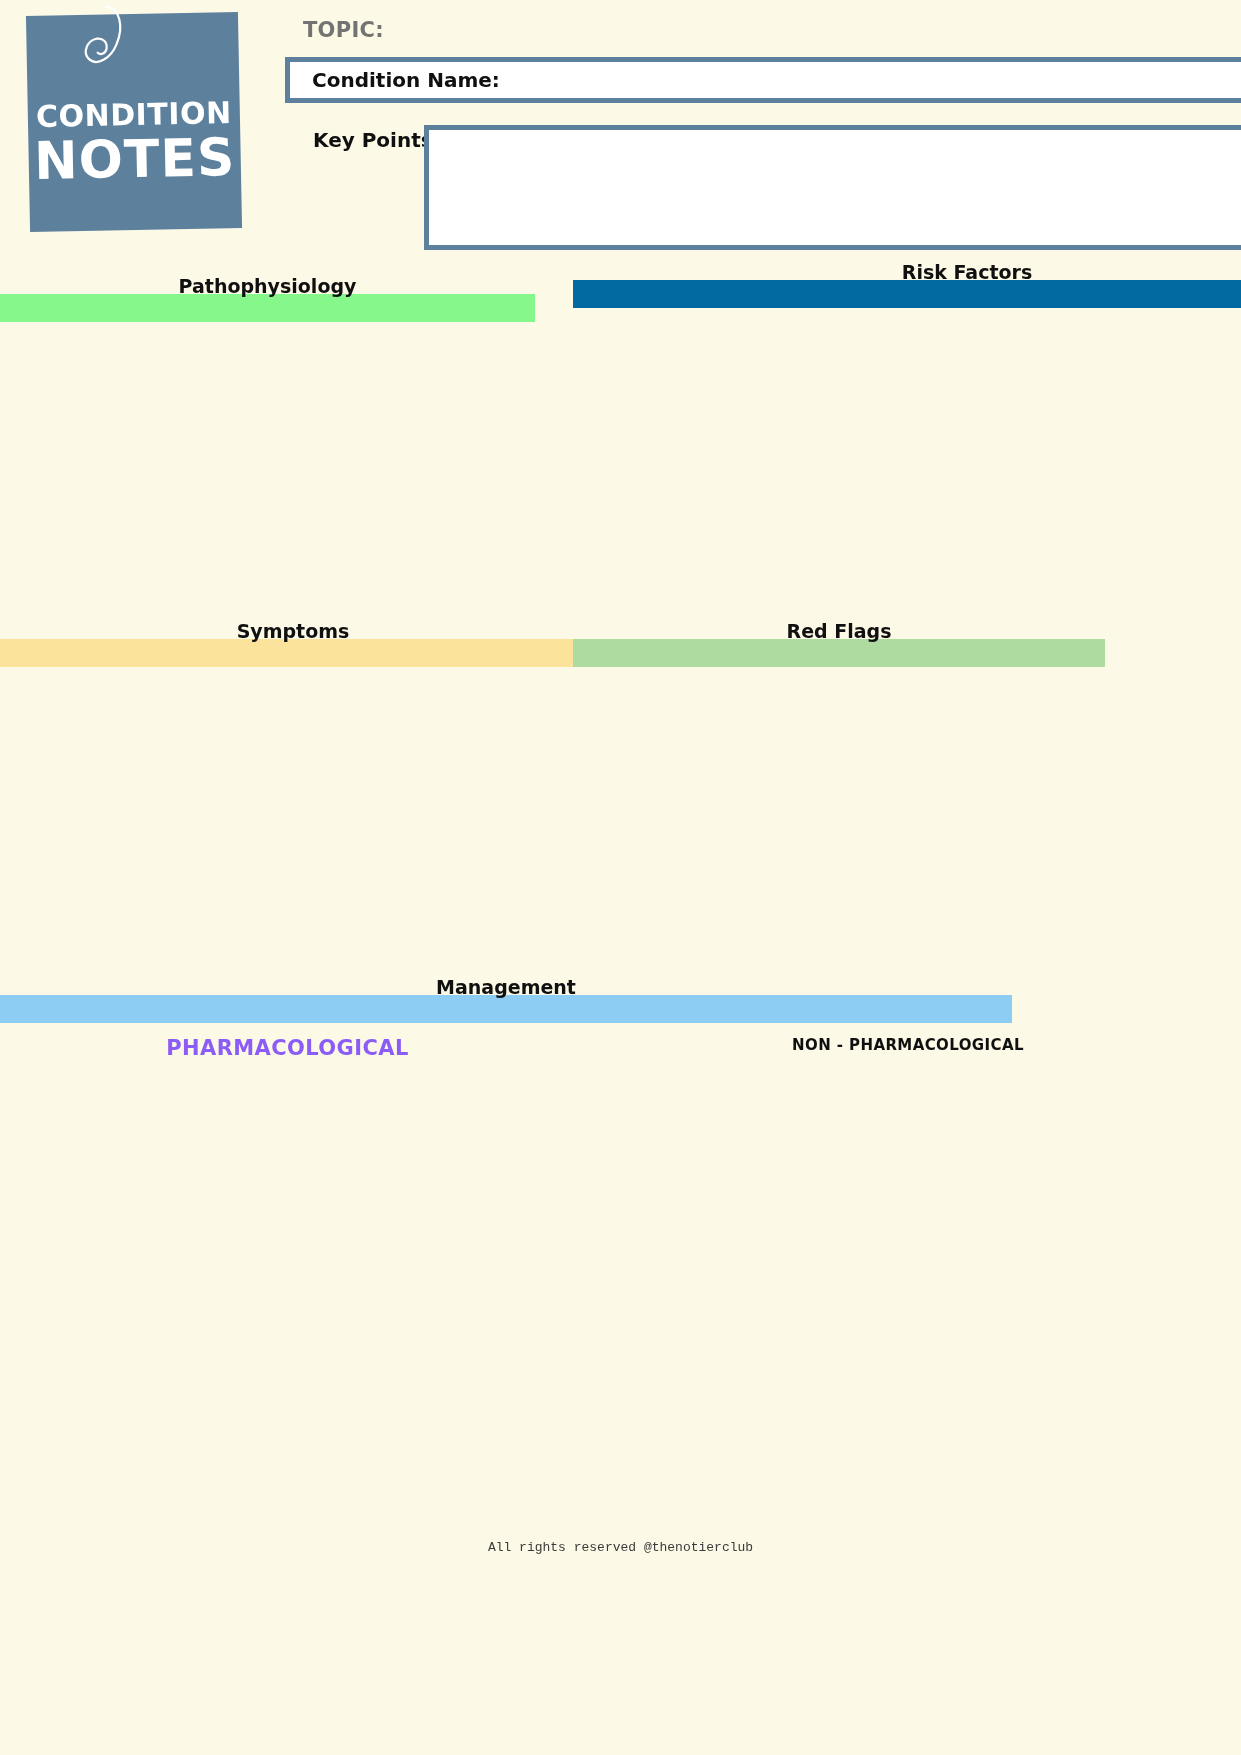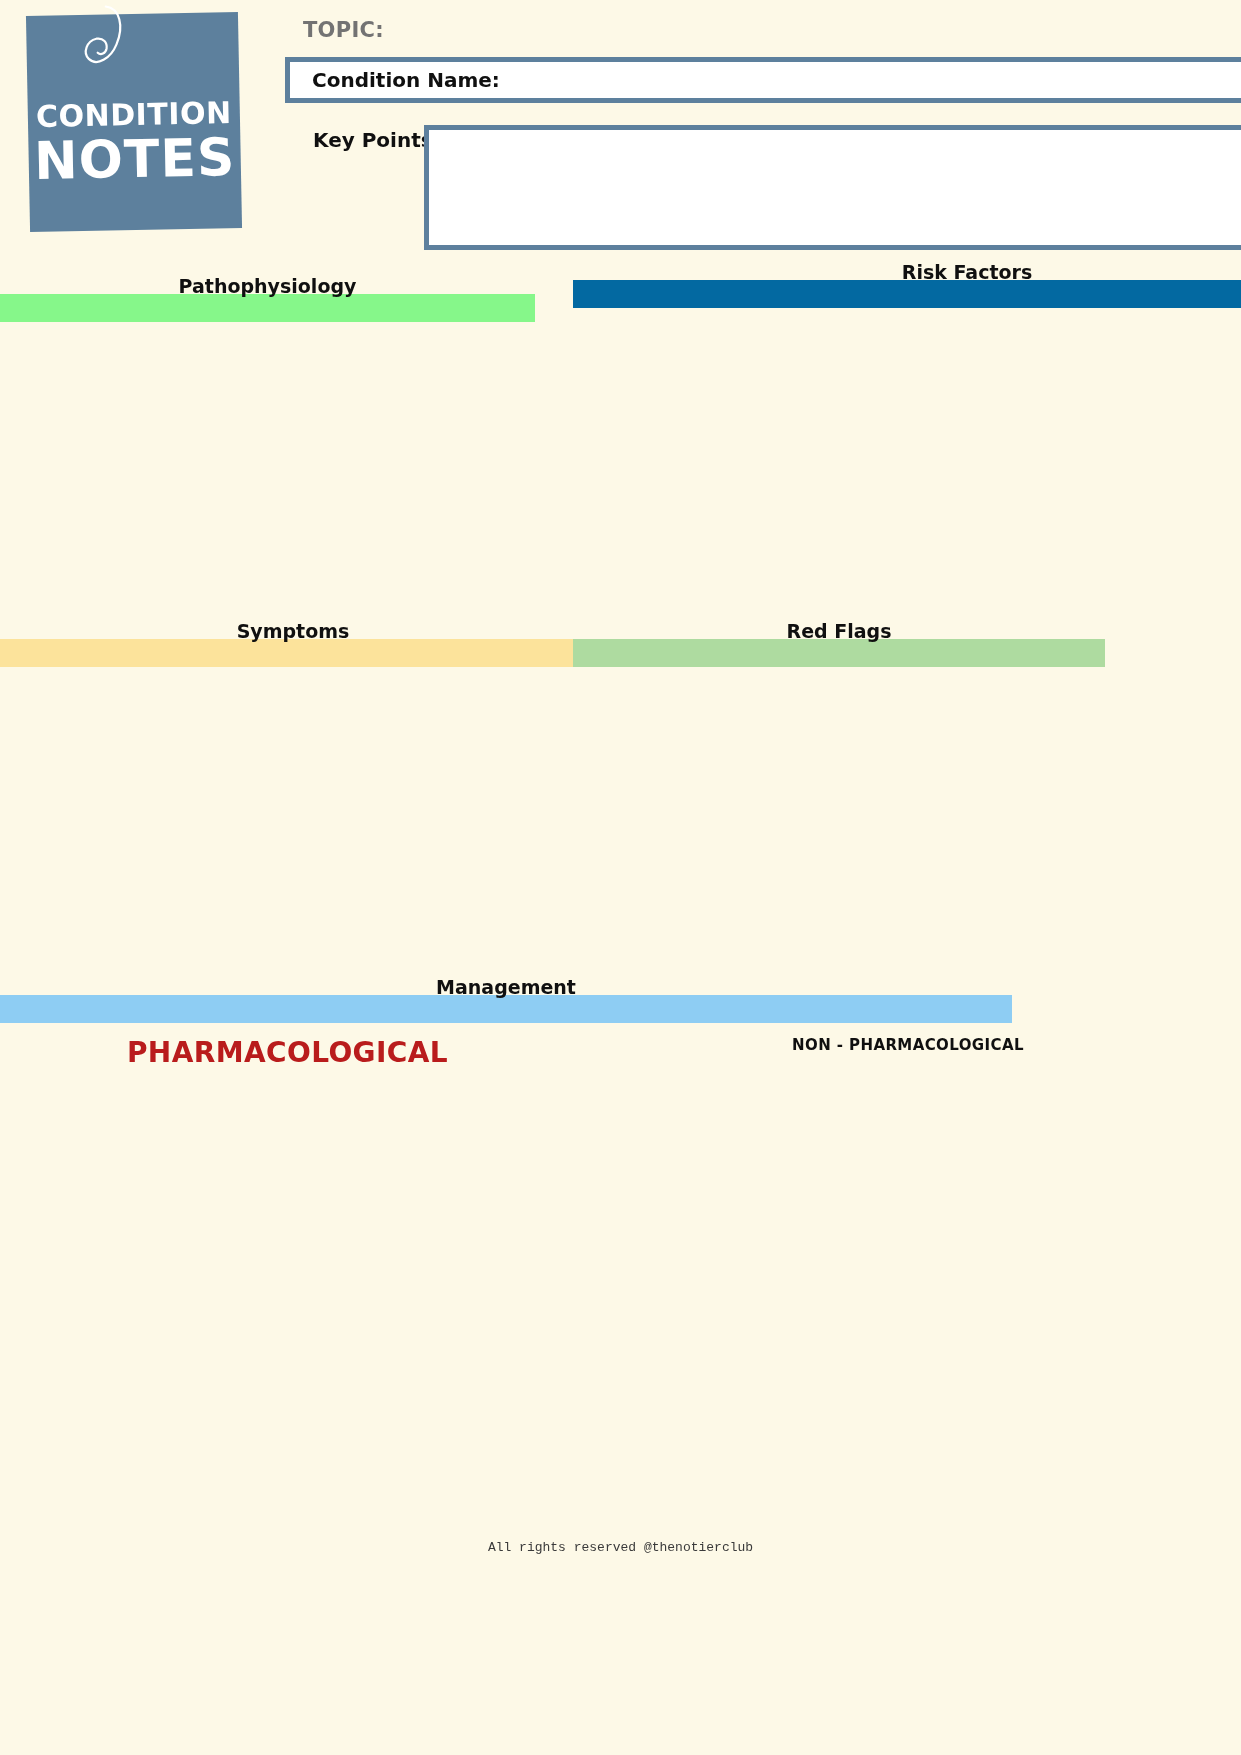--- a/index.html
+++ b/index.html
@@ -138,22 +138,22 @@
   #bar-management { left: 0px;   top: 995px;  width: 1012px; background: #8ecdf3; }
 
   #label-pharm {
     position: absolute;
     left: 0px;
     top: 1036px;
     width: 575px;
     text-align: center;
     font-family: "DejaVu Sans", sans-serif;
     font-weight: 700;
-    font-size: 28px;
-    color: #b91c1c;
+    font-size: 21px;
+    color: #8b5cf6;
     letter-spacing: 0.4px;
   }
   #label-nonpharm {
     position: absolute;
     left: 575px;
     top: 1036px;
     width: 666px;
     text-align: center;
     font-family: "DejaVu Sans", sans-serif;
     font-weight: 700;

